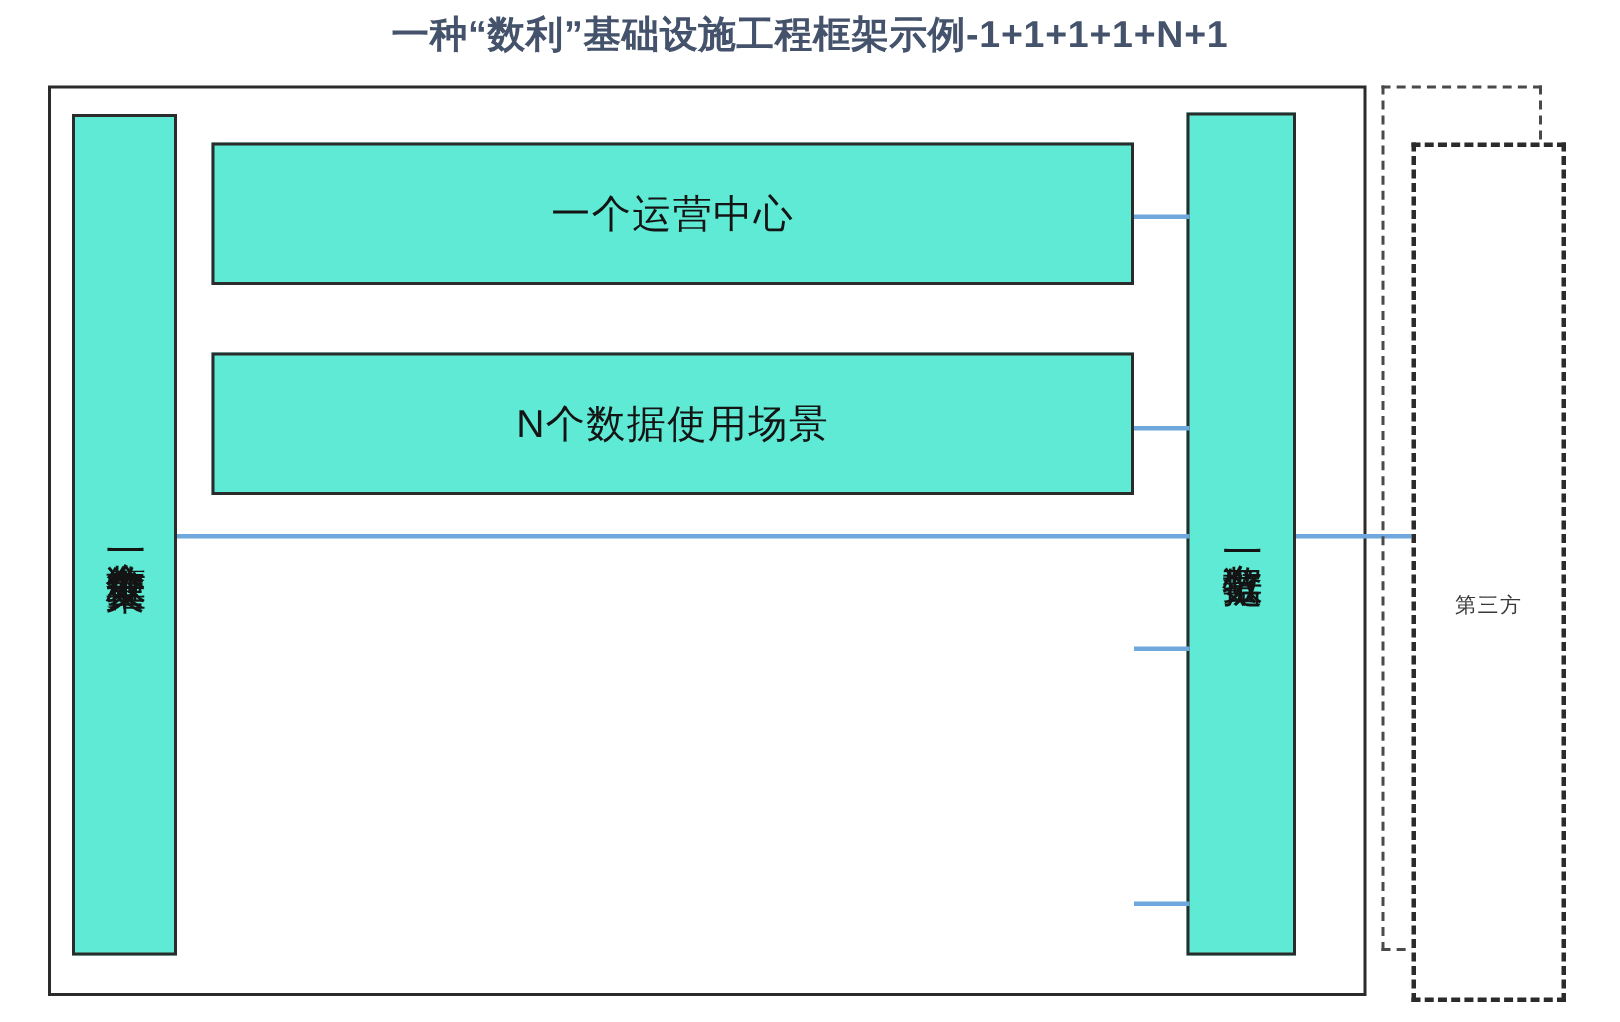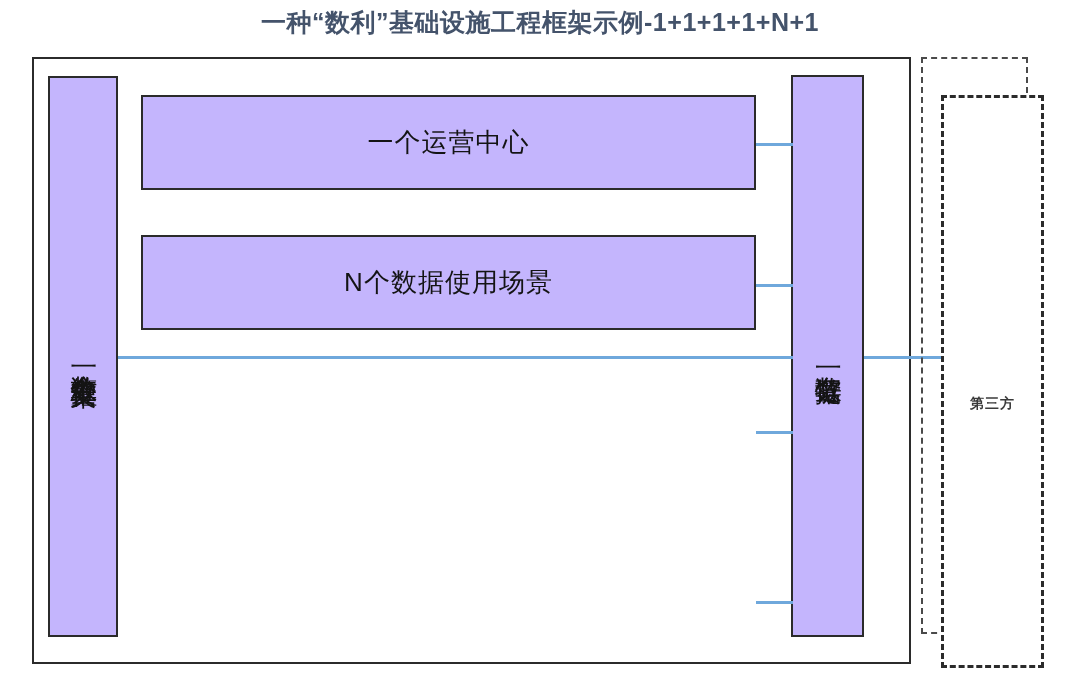--- a/index.html
+++ b/index.html
@@ -30,21 +30,21 @@
     letter-spacing: 0.5px;
     color: #44536b;
     white-space: nowrap;
   }
 
   
   .rect {
     position: absolute;
     box-sizing: border-box;
     border: 2px solid #2b2b2b;
-    background: #c4b5fd;
+    background: #5eead4;
   }
 
   
   .outer-frame {
     left: 32px;
     top: 57px;
     width: 879px;
     height: 607px;
     background: transparent;
   }
@@ -116,21 +116,20 @@
   .conn-4 { left: 756px; top: 601px; width: 37px; }
   
   .conn-spine-left  { left: 118px; top: 356px; width: 675px; }
   .conn-spine-right { left: 864px; top: 356px; width: 82px; }
 
   
   .dashed {
     position: absolute;
     box-sizing: border-box;
     background: transparent;
-    font-weight: bold;
   }
   .dashed-back {
     left: 921px;
     top: 57px;
     width: 107px;
     height: 577px;
     border: 2px dashed #4a4a4a;
   }
   .dashed-front {
     left: 941px;

